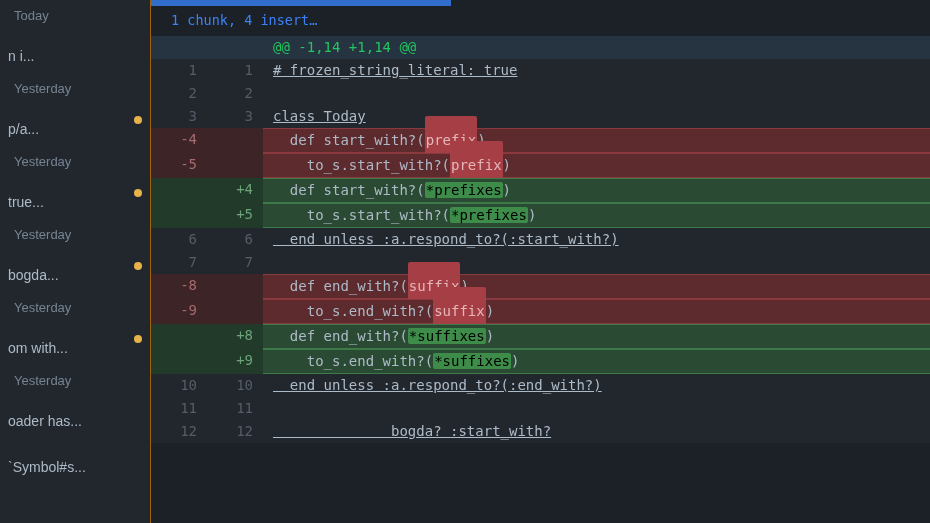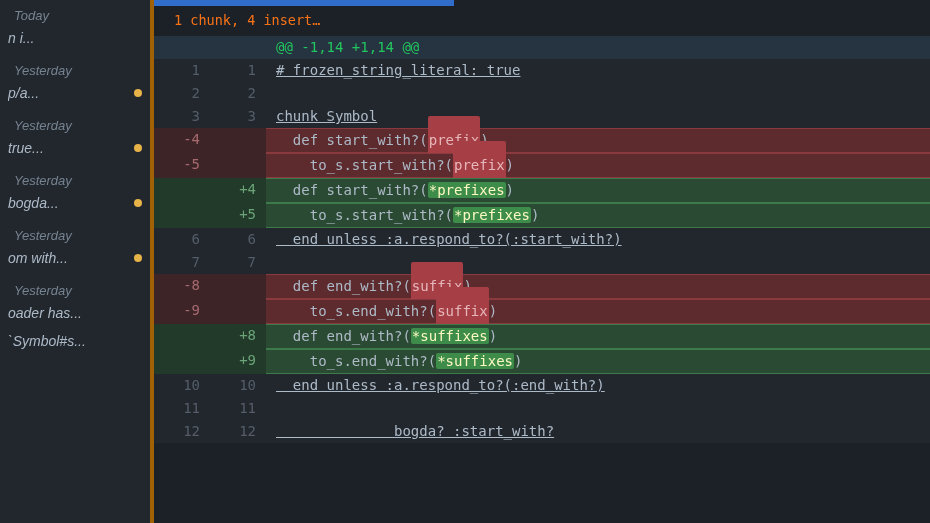--- a/index.html
+++ b/index.html
@@ -6,40 +6,40 @@
   body {
     width:930px; height:523px;
     background:#1c2128;
     font-family:"SF Mono", ui-monospace, Menlo, Consolas, monospace;
     font-size:14px;
     color:#adbac7;
     overflow:hidden;
     display:flex;
   }
   
-  .sidebar { width:150px; background:#22272e; border-right:4px solid #a16207;font-style:italic; }
+  .sidebar { width:150px; background:#22272e; border-right:1px solid #a16207; }
   .sidebar .group-header {
     font-family:-apple-system,Segoe UI,Helvetica,Arial,sans-serif;
     font-size:13px; color:#768390; padding:8px 8px 4px 14px;
   }
   .sidebar .row {
     font-family:-apple-system,Segoe UI,Helvetica,Arial,sans-serif;
     font-size:14px; color:#adbac7;
     padding:3px 8px 9px 8px;
     display:flex; align-items:center; justify-content:space-between;
     cursor:pointer;
   }
-  .sidebar .row .txt { overflow:hidden; text-overflow:ellipsis; white-space:nowrap; max-width:110px; }
+  .sidebar .row .txt { overflow:hidden; text-overflow:ellipsis; white-space:nowrap; max-width:110px;margin-top:18px; }
   .sidebar .unread-dot {
     width:8px; height:8px; border-radius:50%; background:#e7b349; flex:none; margin-left:6px;
   }
   
   .main { flex:1; display:flex; flex-direction:column; }
   .tabbar { height:6px; background:#316dca; width:300px; }
-  .meta-line { padding:6px 12px 8px 20px; color:#f97316; font-size:13.5px; }
+  .meta-line { padding:6px 12px 8px 20px; color:#3b82f6; font-size:13.5px; }
   .diff-area { flex:1; overflow:hidden; }
   .diff-row {
     display:flex; align-items:stretch;
     line-height:23px; font-size:14px;
   }
   .gutter {
     display:flex; flex:none; text-align:right;
     color:#545d68; background:#22272e;
   }
   .gut-old, .gut-new {
@@ -49,21 +49,21 @@
   .code {
     flex:1; padding-left:10px;
     white-space:pre;
   }
   .ctx .code { background:#22272e;text-decoration:underline; }
   .del .code { background:#5d2a2e; border-top:1px solid #8a3a3f; border-bottom:1px solid #8a3a3f; }
   .del .gutter { background:#3d2527; color:#a76a6f; }
   .add .code { background:#2b4a33; border-top:1px solid #3d7a49; border-bottom:1px solid #3d7a49; }
   .add .gutter { background:#223a29; color:#6aa478; }
   .hl-del { background:#a63f45; color:#e6b7ba; border-radius:2px; padding:16px 1px; }
-  .hl-add { background:#3d8c4a; color:#fef9c3; border-radius:2px; padding:0 1px; }
+  .hl-add { background:#3d8c4a; color:#000000; border-radius:2px; padding:0 1px; }
 </style>
 </head>
 <body>
 
 <div class="sidebar" id="sidebar">
     <div class="group-header">Today</div>
     <div class="row">
       <span class="txt">n i...</span>
     </div>
     <div class="group-header">Yesterday</div>
@@ -118,21 +118,21 @@
           <div class="gut-old">2</div>
           <div class="gut-new">2</div>
         </div>
         <div class="code"></div>
       </div>
       <div class="diff-row ctx">
         <div class="gutter">
           <div class="gut-old">3</div>
           <div class="gut-new">3</div>
         </div>
-        <div class="code">chunk Symbol</div>
+        <div class="code">class Today</div>
       </div>
       <div class="diff-row del">
         <div class="gutter">
           <div class="gut-old">-4</div>
           <div class="gut-new"></div>
         </div>
         <div class="code">  def start_with?(<span class="hl-del">prefix</span>)</div>
       </div>
       <div class="diff-row del">
         <div class="gutter">

